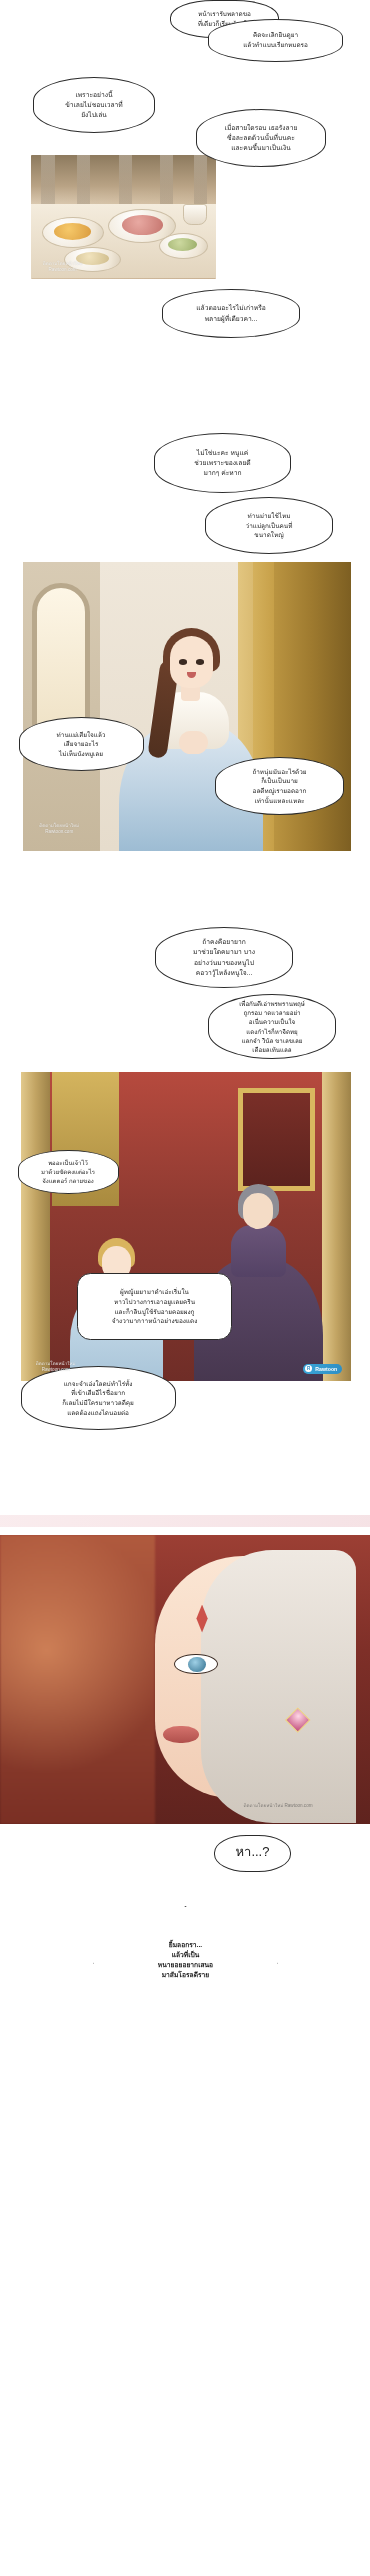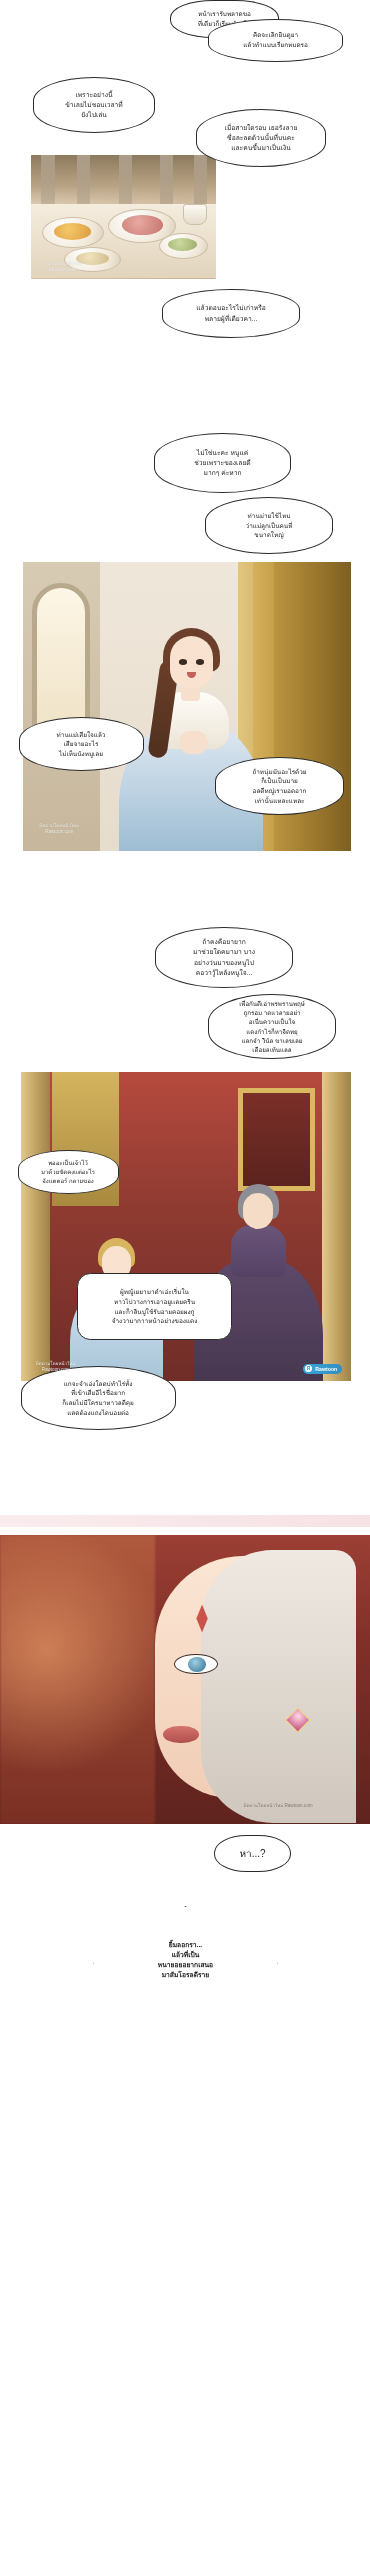--- a/index.html
+++ b/index.html
@@ -306,21 +306,21 @@
     transform: rotate(45deg);
     border: 1px solid #f0d27a;
   }
   .blush-mark {
     position:absolute; left: 62px; top: 49px; width: 11.3px; height: 28px;
     background:#c8433c;
     clip-path: polygon(50% 0,100% 50%,50% 100%,0 50%);
     opacity:.9;
   }
 
-  .b15 { top: 1835px; left: 214px; width: 77px; height: 37px; font-size: 10px; border-radius: 42%/48%; }
+  .b15 { top: 1835px; left: 214px; width: 77px; height: 37px; font-size: 13px; border-radius: 42%/48%; align-items: flex-end; }
 
   
   .burst-wrap { position:absolute; top: 1906px; left: 93px; width: 185px; height: 108px; z-index:40;}
   .burst {
     position:absolute; inset:0;
     background:#fff;
     border:1.5px solid #2b2b2b;
     clip-path: polygon(
       50% 0%, 56% 8%, 62% 2%, 66% 10%, 73% 5%, 75% 14%, 83% 11%, 83% 20%,
       91% 19%, 88% 27%, 96% 29%, 91% 36%, 99% 41%, 92% 46%, 100% 53%, 92% 56%,

